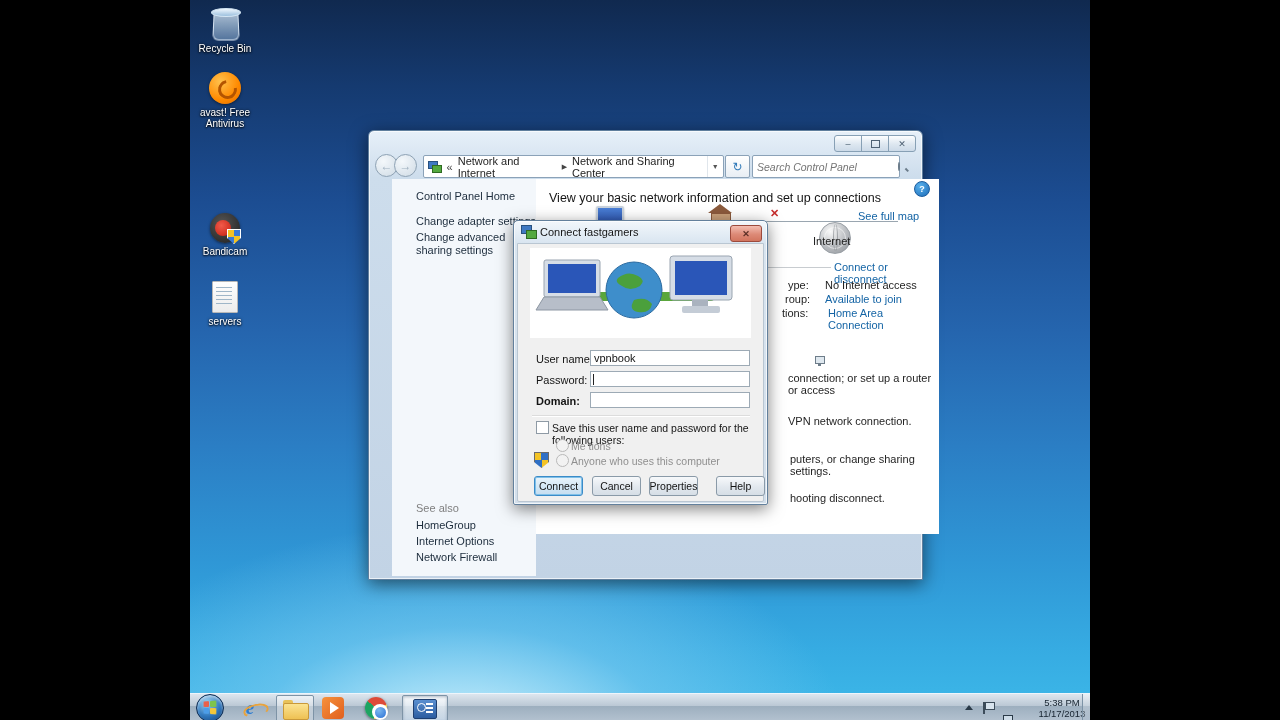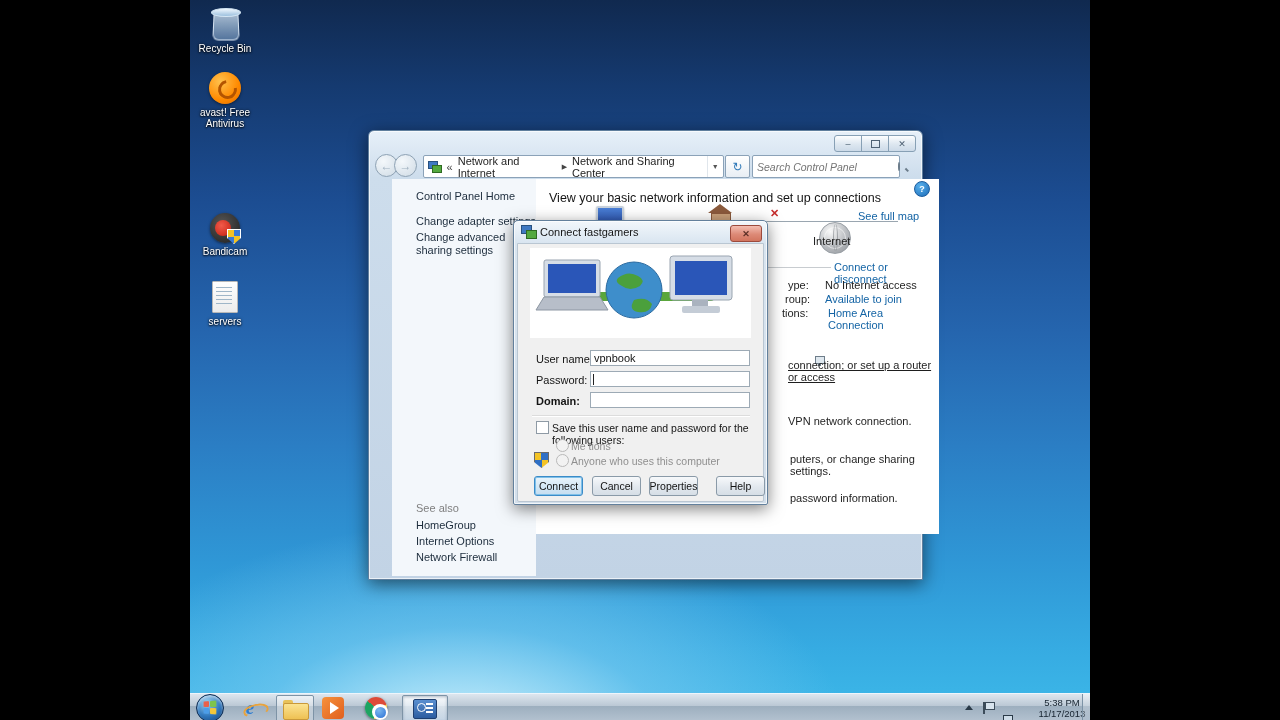--- a/index.html
+++ b/index.html
@@ -247,24 +247,24 @@
         <div class="abs rowlabel" style="left:252px;top:100px;">ype:</div>
         <div class="abs" style="left:289px;top:100px;">No Internet access</div>
         <div class="abs rowlabel" style="left:249px;top:114px;">roup:</div>
         <div class="abs bluelink" style="left:289px;top:114px;">Available to join</div>
         <div class="abs rowlabel" style="left:246px;top:128px;">tions:</div>
         <div class="abs lanicon" style="left:278px;top:127px;">
             <i></i>
           </div>
         <div class="abs bluelink" style="left:292px;top:128px;">Home Area Connection</div>
 
-        <div class="abs" style="left:252px;top:180px;text-decoration:underline;">connection; or set up a router or access</div>
+        <div class="abs" style="left:252px;top:193px;">connection; or set up a router or access</div>
         <div class="abs" style="left:252px;top:236px;">VPN network connection.</div>
         <div class="abs" style="left:254px;top:274px;">puters, or change sharing settings.</div>
-        <div class="abs" style="left:254px;top:313px;">password information.</div>
+        <div class="abs" style="left:254px;top:313px;">hooting disconnect.</div>
       </div>
     </div>
   </div>
 
   <div id="dlg" class="abs">
     <div class="abs dlgtitle">
       <span class="dlgico">
           <i></i>
           <i class="b"></i>
         </span>

